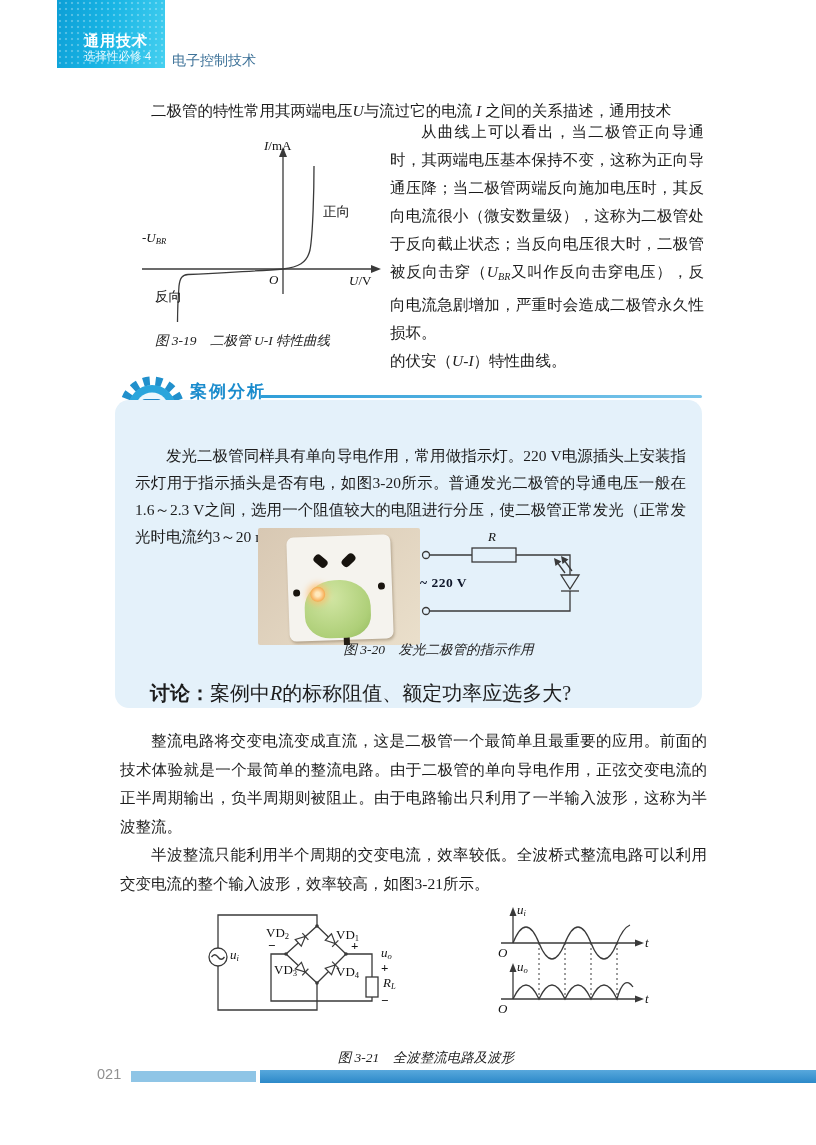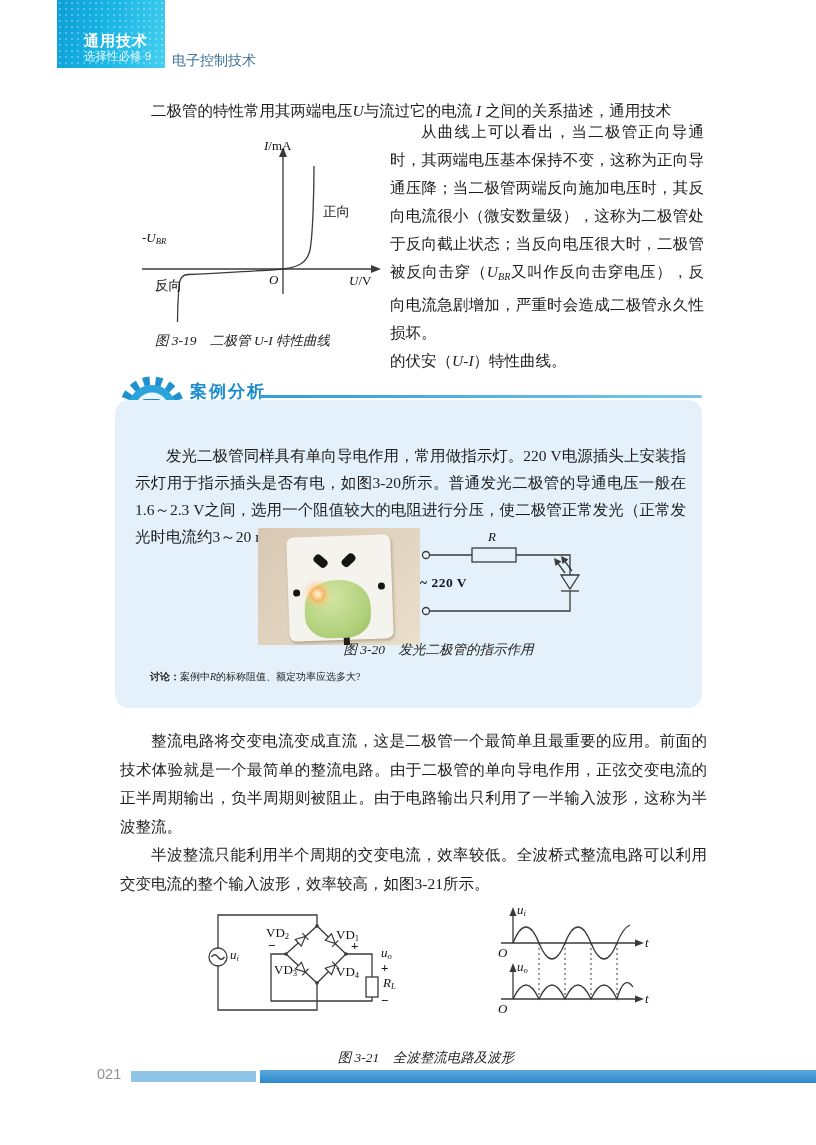--- a/index.html
+++ b/index.html
@@ -60,21 +60,21 @@
 
 <div class="page">
 
   <div>
     <div class="brand-edge"></div>
     <div class="brand-box sans">
       <div class="dots"></div>
     </div>
     <div class="brand-text sans">
       <div class="brand-series">通用技术</div>
-      <div class="brand-module">选择性必修 9</div>
+      <div class="brand-module">选择性必修 4</div>
     </div>
     <div class="header-subject sans">电子控制技术</div>
   </div>
 
   <p class="abs para indent" style="left:120px;top:97px;width:586px;"><span>二极管的特性常用其两端电压</span><span class="run-i">U</span><span>与流过它的电流 </span><span class="run-i">I</span><span> 之间的关系描述，通用技术</span></p>
 
   <div class="abs" style="left:390px;top:118px;width:314px;">
     <p class="para indent"><span>从曲线上可以看出，当二极管正向导通时，其两端电压基本保持不变，这称为正向导通压降；当二极管两端反向施加电压时，其反向电流很小（微安数量级），这称为二极管处于反向截止状态；当反向电压很大时，二极管被反向击穿（</span><span class="run-i">U</span><span class="run-isub">BR</span><span>又叫作反向击穿电压），反向电流急剧增加，严重时会造成二极管永久性损坏。</span></p>
     <p class="para"><span>的伏安（</span><span class="run-i">U</span><span>-</span><span class="run-i">I</span><span>）特性曲线。</span></p>
   </div>
@@ -85,21 +85,21 @@
       <path d="M155,11 l-4,10 h8 z" fill="#3a3a3a"></path>
       <line class="svgline" x1="14" y1="133" x2="244" y2="133"></line>
       <path d="M253,133 l-10,-4 v8 z" fill="#3a3a3a"></path>
       <path class="svgline" d="M155,133 C170,131.5 179,127 182,114 C185,98 186,52 186,30"></path>
       <path class="svgline" d="M155,133 C130,135 80,137.5 60,138.5 C54,139 52,142 51,150 C50,163 49.5,175 49.5,186"></path>
     </svg>
     <div class="flabel" style="left:136px;top:2px;"><span class="run-i">I</span><span>/mA</span></div>
     <div class="flabel" style="left:221px;top:137px;"><span class="run-i">U</span><span>/V</span></div>
     <div class="flabel" style="left:141px;top:136px;"><span class="run-i">O</span></div>
     <div class="flabel" style="left:195px;top:67px;font-size:13.5px;">正向</div>
-    <div class="flabel" style="left:27px;top:141px;font-size:13.5px;">反向</div>
+    <div class="flabel" style="left:27px;top:152px;font-size:13.5px;">反向</div>
     <div class="flabel" style="left:14px;top:94px;"><span>-</span><span class="run-i">U</span><span class="run-isub">BR</span></div>
   </div>
   <div class="abs caption" style="left:115px;top:332px;width:255px;"><span>图 3-19　二极管 </span><span class="run-i">U</span><span>-</span><span class="run-i">I</span><span> 特性曲线</span></div>
 
   <svg class="abs" style="left:114px;top:368px;" width="76" height="82" viewBox="0 0 76 82">
     <circle cx="38" cy="41" r="28" fill="none" stroke="#2190cc" stroke-width="9" stroke-dasharray="6.5 5.8"></circle>
     <circle cx="38" cy="41" r="24" fill="#2aa5dc"></circle>
     <circle cx="38" cy="41" r="16.5" fill="#ecf7fd"></circle>
     <rect x="28" y="31" width="19" height="16" rx="3" fill="#1f86c6"></rect>
     <line x1="31" y1="36" x2="44" y2="36" stroke="#eaf6fc" stroke-width="1.5"></line>
@@ -139,21 +139,21 @@
         <path d="M134,25 l1.5,8 l6,-4.5 z" fill="#3a3a3a"></path>
         <line class="svgline" x1="152" y1="38" x2="144" y2="27"></line>
         <path d="M141,23 l1.5,8 l6,-4.5 z" fill="#3a3a3a"></path>
       </svg>
       <div class="flabel" style="left:68px;top:-4px;"><span class="run-i">R</span></div>
       <div class="flabel" style="left:0px;top:42px;color:#0f172a;font-weight:bold;font-size:13.5px;letter-spacing:.5px;">~ 220 V</div>
     </div>
 
     <div class="abs caption" style="left:60px;right:0;top:241px;">图 3-20　发光二极管的指示作用</div>
 
-    <div class="abs" style="left:35px;top:270px;font-size:10px;">
+    <div class="abs" style="left:35px;top:280px;font-size:20px;">
       <span class="sans" style="font-weight:bold;">讨论：</span><span><span>案例中</span><span class="run-i">R</span><span>的标称阻值、额定功率应选多大?</span></span>
     </div>
   </div>
 
   <p class="abs para indent" style="left:120px;top:727px;width:587px;line-height:28.5px;">整流电路将交变电流变成直流，这是二极管一个最简单且最重要的应用。前面的技术体验就是一个最简单的整流电路。由于二极管的单向导电作用，正弦交变电流的正半周期输出，负半周期则被阻止。由于电路输出只利用了一半输入波形，这称为半波整流。</p>
   <p class="abs para indent" style="left:120px;top:841px;width:587px;line-height:28.5px;font-family:Liberation Serif, serif;">半波整流只能利用半个周期的交变电流，效率较低。全波桥式整流电路可以利用交变电流的整个输入波形，效率较高，如图3-21所示。</p>
 
   <div class="abs" style="left:195px;top:903px;width:290px;height:118px;">
     <svg width="290" height="118" viewBox="0 0 290 118">
       <defs>

